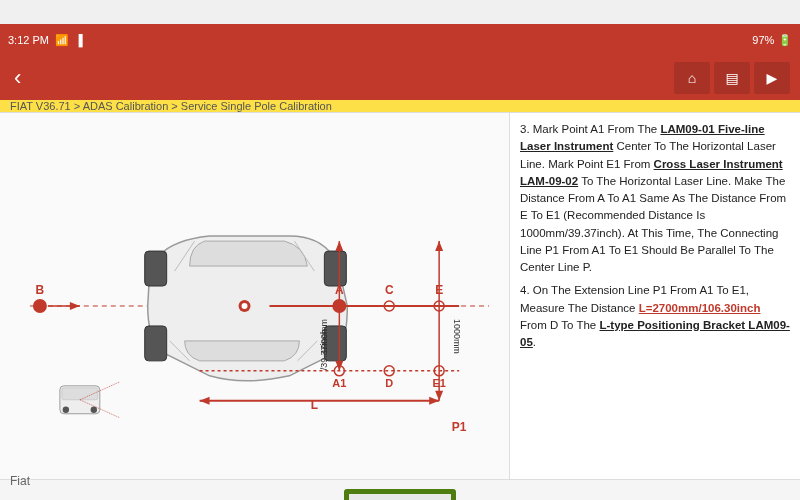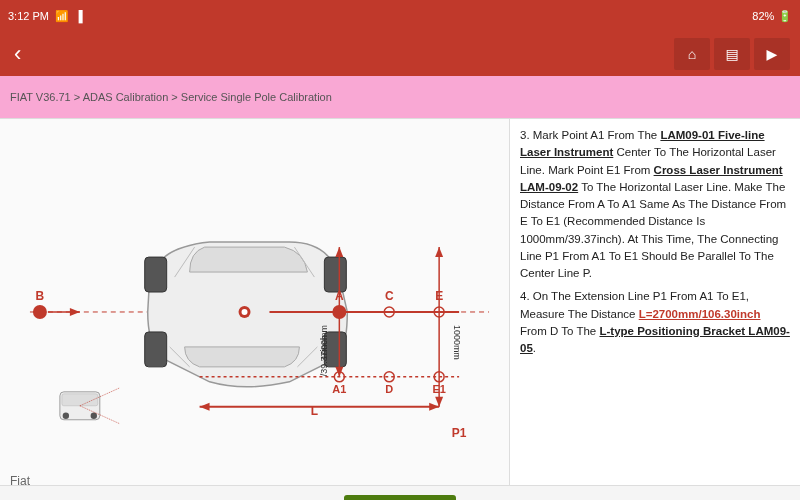--- a/index.html
+++ b/index.html
@@ -8,20 +8,21 @@
     
     .status-bar {
       background: #c0392b;
       color: white;
       height: 22px;
       display: flex;
       align-items: center;
       justify-content: space-between;
       padding: 16px 8px;
       font-size: 11px;
+      margin-top: 24px;
     }
     .status-left { display: flex; align-items: center; gap: 6px; }
     .status-right { display: flex; align-items: center; gap: 4px; }
 
     
     .header {
       background: #c0392b;
       height: 44px;
       display: flex;
       align-items: center;
@@ -40,22 +41,22 @@
       cursor: pointer;
       font-size: 14px;
       border-radius: 2px;
     }
     .back-btn {
       background: none; border: none; color: white; font-size: 22px; cursor: pointer; padding: 0 4px;
     }
 
     
     .breadcrumb {
-      background: #f9a8d4;
-      padding: 15px 10px;
+      background: #fde047;
+      padding: 0 10px;
       font-size: 11px;
       color: #555;
       border-bottom: 1px solid #ddd;
     }
 
     
     .main-content {
       display: flex;
       height: calc(500px - 22px - 44px - 22px - 46px);
       background: white;
@@ -115,21 +116,21 @@
 </head>
 <body>
 
 <div class="status-bar">
   <div class="status-left">
     <span>3:12 PM</span>
     <span>📶</span>
     <span>▐</span>
   </div>
   <div class="status-right">
-    <span>82%</span>
+    <span>97%</span>
     <span>🔋</span>
   </div>
 </div>
 
 <div class="header">
   <div class="header-left">
     <button class="back-btn">‹</button>
   </div>
   <div class="header-icons">
     <button class="header-icon-btn">

